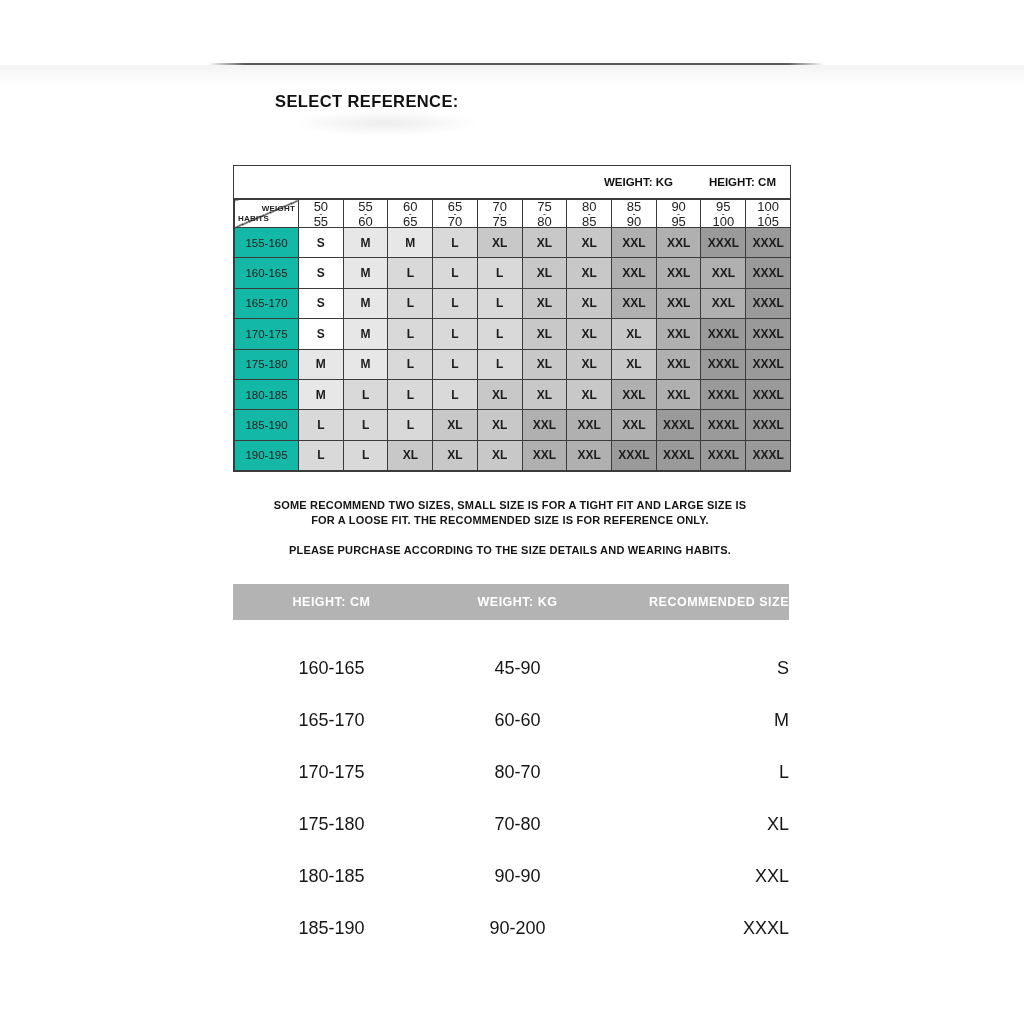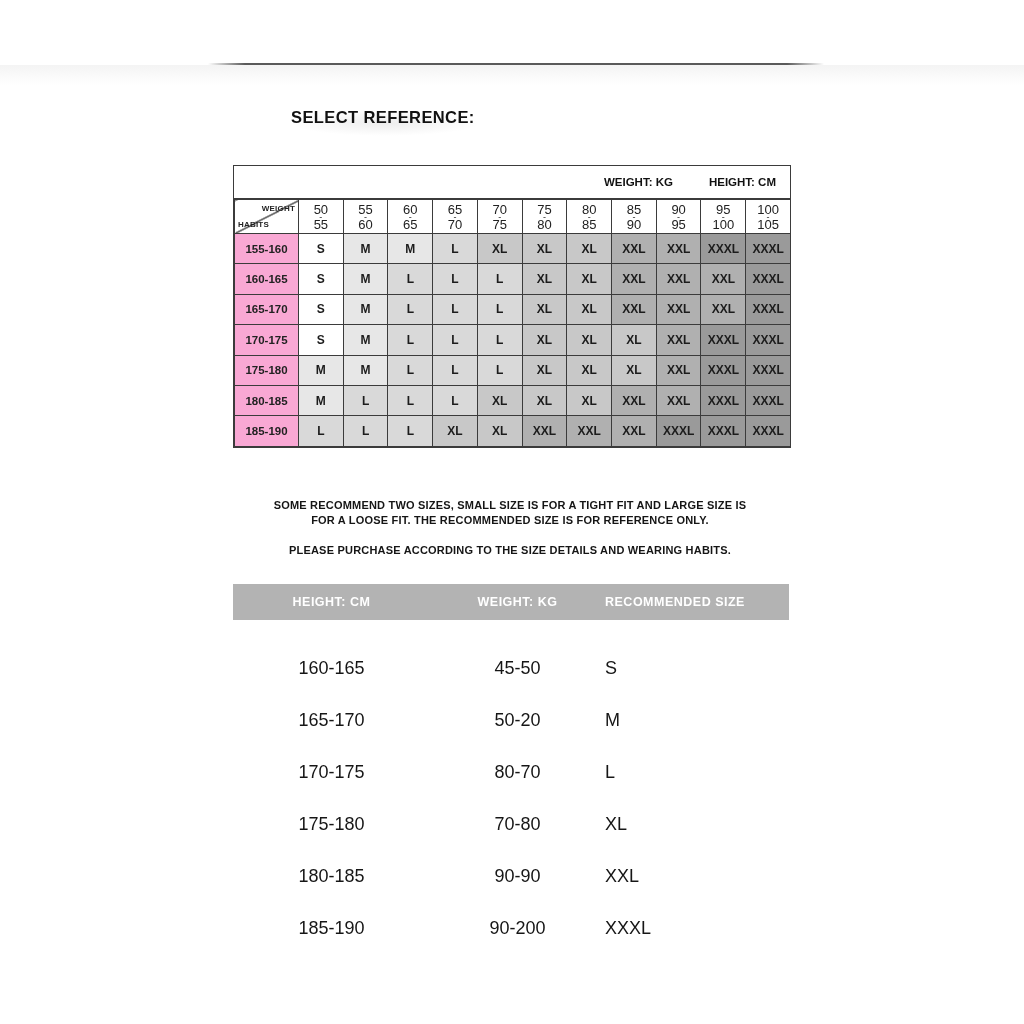--- a/index.html
+++ b/index.html
@@ -9,55 +9,55 @@
   }
 
   
   .top-rule{position:absolute;left:208px;top:63px;width:616px;height:2px;
     background:linear-gradient(to right,rgba(90,90,90,0),#5a5a5a 6%,#5a5a5a 94%,rgba(90,90,90,0));}
   .top-wash{position:absolute;left:0;top:65px;width:1024px;height:20px;
     background:linear-gradient(#f0f0f0,#ffffff);opacity:.75;}
   .title-smudge{position:absolute;left:290px;top:110px;width:190px;height:26px;
     background:radial-gradient(ellipse at center,#ededed 0%,rgba(237,237,237,0) 70%);}
 
-  .page-title{position:absolute;left:275px;top:92px;margin:16px;
+  .page-title{position:absolute;left:275px;top:92px;margin:0;
     font-size:16.5px;font-weight:bold;letter-spacing:.4px;color:#111;}
 
   
   .matrix-wrap{position:absolute;left:233px;top:165px;width:556px;border:1px solid #3b3b3b;background:#fff;}
   .matrix-units{height:32px;display:flex;align-items:center;justify-content:flex-end;
     gap:36px;padding-right:14px;border-bottom:1px solid #3b3b3b;
     font-size:11.5px;font-weight:bold;color:#111;}
   table.matrix{border-collapse:collapse;table-layout:fixed;width:100%;}
   table.matrix td,table.matrix th{border:1px solid #3b3b3b;padding:0;text-align:center;vertical-align:middle;}
   table.matrix .corner{position:relative;background:#ffffff;
     background-image:linear-gradient(to bottom right,transparent calc(50% - 0.7px),#3b3b3b calc(50% - 0.7px),#3b3b3b calc(50% + 0.7px),transparent calc(50% + 0.7px));}
   .corner .c-weight{position:absolute;top:4px;right:3px;font-size:8px;font-weight:bold;color:#222;letter-spacing:.2px;}
   .corner .c-height{position:absolute;bottom:4px;left:3px;font-size:8px;font-weight:bold;color:#222;letter-spacing:.2px;}
-  table.matrix thead tr{height:34px;margin-left:41px;}
+  table.matrix thead tr{height:28px;margin-left:41px;}
   table.matrix tbody tr{height:30.4px;}
   .wr{display:flex;flex-direction:column;align-items:center;justify-content:center;font-weight:normal;}
   .wr .n{font-size:13px;line-height:11px;color:#222;}
   .wr .d{font-size:9px;line-height:4px;color:#222;}
-  .h-label{font-size:11.5px;font-weight:bold;color:#222;background:#f9a8d4;}
+  .h-label{font-size:11.5px;font-weight:normal;color:#222;background:#14b8a6;}
   .size-cell{font-size:12px;font-weight:bold;color:#1c1c1c;}
 
   
   .note{position:absolute;left:262px;width:496px;margin:0;text-align:center;
     font-size:11px;font-weight:bold;line-height:15px;letter-spacing:.2px;color:#151515;}
   .note.n1{top:498px;}
   .note.n2{top:543px;}
 
   
   .rec-table{position:absolute;left:233px;top:584px;width:556px;}
   .rec-header{display:flex;height:36px;background:#b3b3b3;color:#fff;
     font-size:12.5px;font-weight:bold;letter-spacing:.5px;align-items:center;}
   .rec-col1{width:197px;text-align:center;}
   .rec-col2{width:175px;text-align:center;}
-  .rec-col3{width:184px;text-align:left;}
+  .rec-col3{width:184px;text-align:right;}
   .rec-rows{margin-top:22px;}
   .rec-row{display:flex;height:52px;align-items:center;font-size:18px;color:#161616;}
 </style>
 </head>
 <body>
 
 <div class="canvas">
 
   <div class="top-rule"></div>
   <div class="top-wash"></div>
@@ -262,42 +262,56 @@
             <td class="size-cell" style="background: rgb(217, 217, 217);">L</td>
             <td class="size-cell" style="background: rgb(200, 200, 200);">XL</td>
             <td class="size-cell" style="background: rgb(200, 200, 200);">XL</td>
             <td class="size-cell" style="background: rgb(176, 176, 176);">XXL</td>
             <td class="size-cell" style="background: rgb(176, 176, 176);">XXL</td>
             <td class="size-cell" style="background: rgb(176, 176, 176);">XXL</td>
             <td class="size-cell" style="background: rgb(154, 154, 154);">XXXL</td>
             <td class="size-cell" style="background: rgb(154, 154, 154);">XXXL</td>
             <td class="size-cell" style="background: rgb(154, 154, 154);">XXXL</td>
           </tr>
+          <tr>
+            <th class="h-label">190-195</th>
+            <td class="size-cell" style="background: rgb(217, 217, 217);">L</td>
+            <td class="size-cell" style="background: rgb(217, 217, 217);">L</td>
+            <td class="size-cell" style="background: rgb(200, 200, 200);">XL</td>
+            <td class="size-cell" style="background: rgb(200, 200, 200);">XL</td>
+            <td class="size-cell" style="background: rgb(200, 200, 200);">XL</td>
+            <td class="size-cell" style="background: rgb(176, 176, 176);">XXL</td>
+            <td class="size-cell" style="background: rgb(176, 176, 176);">XXL</td>
+            <td class="size-cell" style="background: rgb(154, 154, 154);">XXXL</td>
+            <td class="size-cell" style="background: rgb(154, 154, 154);">XXXL</td>
+            <td class="size-cell" style="background: rgb(154, 154, 154);">XXXL</td>
+            <td class="size-cell" style="background: rgb(154, 154, 154);">XXXL</td>
+          </tr>
         </tbody>
     </table>
   </div>
 
   <p class="note n2">PLEASE PURCHASE ACCORDING TO THE SIZE DETAILS AND WEARING HABITS.</p>
   <p class="note n1">SOME RECOMMEND TWO SIZES, SMALL SIZE IS FOR A TIGHT FIT AND LARGE SIZE IS FOR A LOOSE FIT. THE RECOMMENDED SIZE IS FOR REFERENCE ONLY.</p>
 
   <div class="rec-table">
     <div class="rec-header" style="background: rgb(179, 179, 179); color: rgb(255, 255, 255);">
       <span class="rec-col1">HEIGHT: CM</span>
       <span class="rec-col2">WEIGHT: KG</span>
       <span class="rec-col3">RECOMMENDED SIZE</span>
     </div>
     <div class="rec-rows" id="rec-rows">
         <div class="rec-row">
           <span class="rec-col1">160-165</span>
-          <span class="rec-col2">45-50</span>
+          <span class="rec-col2">45-90</span>
           <span class="rec-col3">S</span>
         </div>
         <div class="rec-row">
           <span class="rec-col1">165-170</span>
-          <span class="rec-col2">50-20</span>
+          <span class="rec-col2">60-60</span>
           <span class="rec-col3">M</span>
         </div>
         <div class="rec-row">
           <span class="rec-col1">170-175</span>
           <span class="rec-col2">80-70</span>
           <span class="rec-col3">L</span>
         </div>
         <div class="rec-row">
           <span class="rec-col1">175-180</span>
           <span class="rec-col2">70-80</span>

